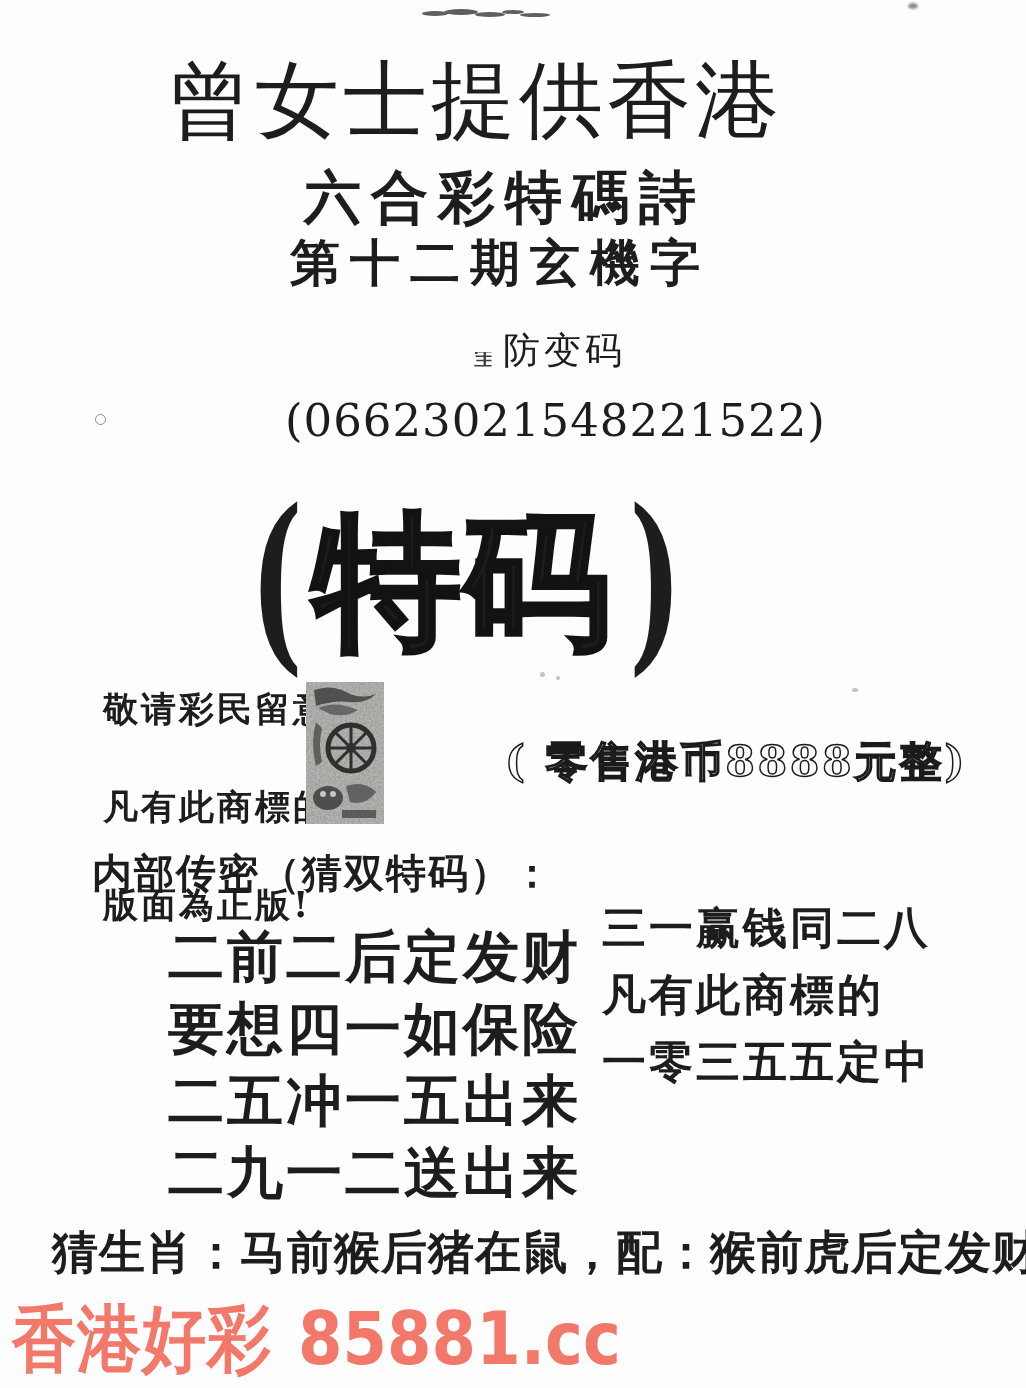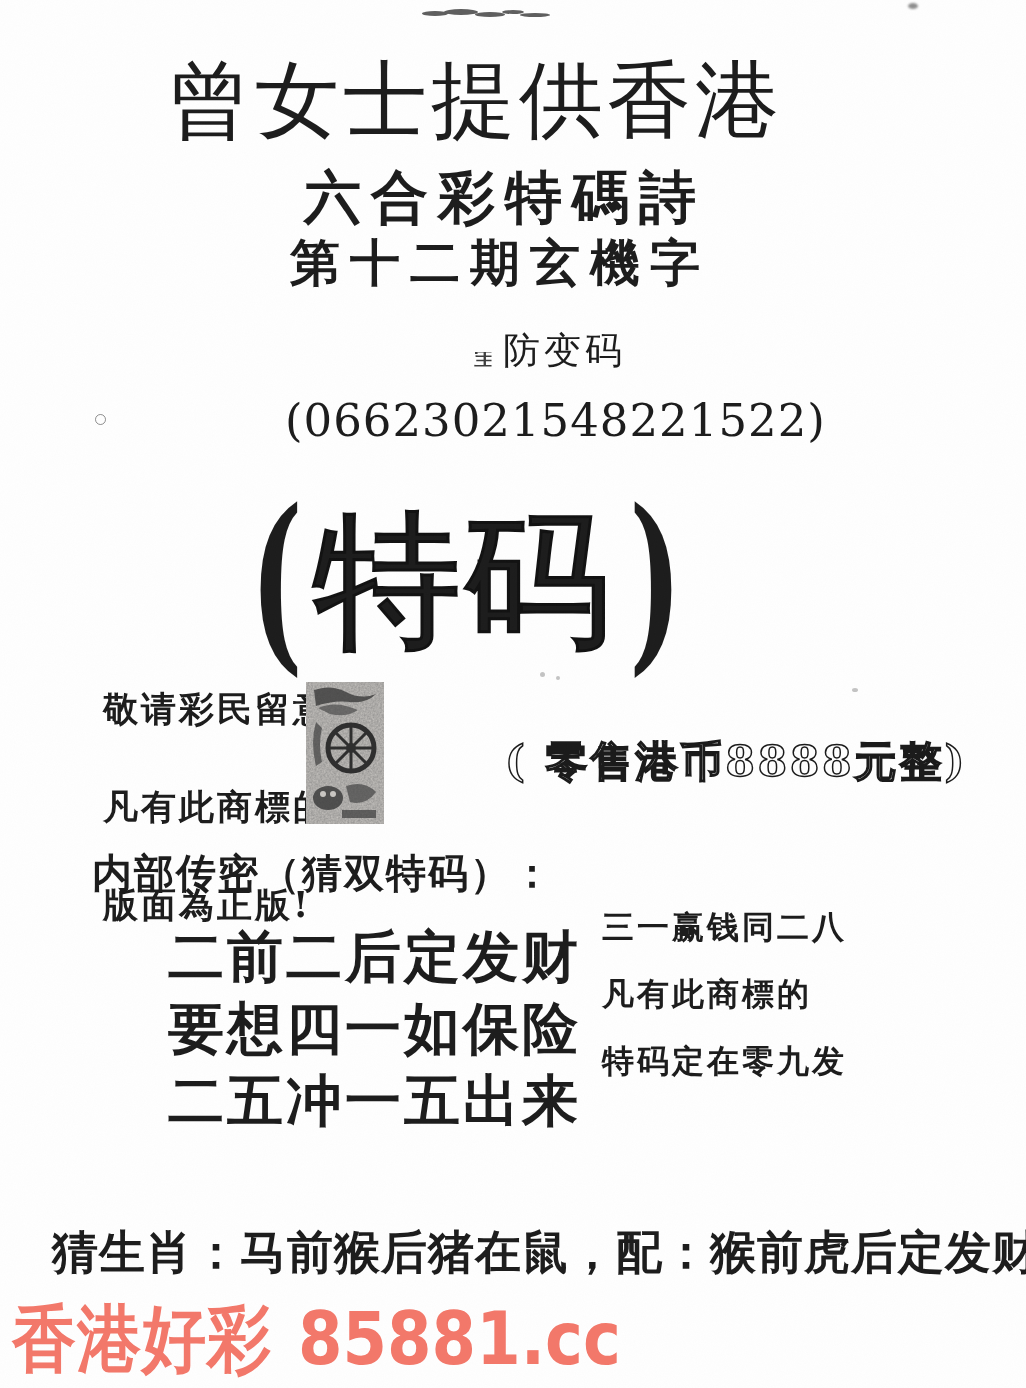--- a/index.html
+++ b/index.html
@@ -20,34 +20,34 @@
   .partial-char{display:inline-block;clip-path:inset(52% 28% 0 30%);opacity:.85;}
 
   .serial{left:285px;top:394px;font-size:45px;font-weight:500;letter-spacing:1px;
           font-family:"DejaVu Serif","Liberation Serif",serif;}
 
   .feature{left:0;top:486px;width:1026px;height:210px;}
   .feature-inner{position:absolute;left:250px;top:0;display:flex;align-items:center;}
   .bigparen{font-size:112px;font-weight:600;transform:scaleY(1.72);display:inline-block;
             line-height:190px;}
   .bigparen.close{margin-left:6px;}
-  .feature-text{font-size:148px;font-weight:400;letter-spacing:2px;line-height:190px;
+  .feature-text{font-size:148px;font-weight:700;letter-spacing:2px;line-height:190px;
                 margin:0 10px;-webkit-text-stroke:3px #111;}
 
   .notice{left:103px;top:684px;font-size:35px;font-weight:600;line-height:49px;
           letter-spacing:3px;white-space:pre-line;}
   .stamp{left:306px;top:682px;width:78px;height:142px;}
 
   .price{left:505px;top:734px;font-size:42px;font-weight:700;letter-spacing:3px;
          color:#ffffff;text-align:center;-webkit-text-stroke:1.5px #1a1a1a;}
 
   .poem-header{left:92px;top:846px;font-size:40px;font-weight:700;letter-spacing:2px;}
   .poem-left{left:168px;top:920px;font-size:56px;font-weight:700;line-height:72px;
              letter-spacing:3px;}
-  .poem-right{left:602px;top:894px;font-size:32px;font-weight:700;line-height:67px;
+  .poem-right{left:602px;top:894px;font-size:44px;font-weight:700;line-height:67px;
               letter-spacing:3px;}
   .poem-line{white-space:nowrap;}
 
   .zodiac{left:52px;top:1222px;font-size:46px;font-weight:700;letter-spacing:1px;}
 
   .footer{left:12px;top:1290px;font-size:64px;font-weight:800;color:#f4786a;
           transform:scaleY(1.14);transform-origin:top left;
           font-family:"DejaVu Sans","Liberation Sans",sans-serif;letter-spacing:1px;}
   .footer .site{margin-left:26px;letter-spacing:0px;}
 
@@ -127,26 +127,27 @@
   </svg>
 
   <div class="abs price">( 零售港币8888元整)</div>
 
   <div class="abs poem-header">内部传密（猜双特码）：</div>
 
   <div class="abs poem-left">
     <div class="poem-line">二前二后定发财</div>
     <div class="poem-line">要想四一如保险</div>
     <div class="poem-line">二五冲一五出来</div>
+    <div class="poem-line">二九一二送出来</div>
   </div>
 
   <div class="abs poem-right">
     <div class="poem-line">三一赢钱同二八</div>
     <div class="poem-line">凡有此商標的</div>
-    <div class="poem-line">特码定在零九发</div>
+    <div class="poem-line">一零三五五定中</div>
   </div>
 
   <div class="abs zodiac">猜生肖：马前猴后猪在鼠，配：猴前虎后定发财</div>
 
   <div class="abs footer"><span>香港好彩</span><span class="site">85881.cc</span></div>
 
   <svg class="noise-overlay" width="1026" height="1388">
     <defs>
       <filter id="speckle" x="0" y="0" width="100%" height="100%">
         <feTurbulence type="fractalNoise" baseFrequency="0.9" numOctaves="2" result="n"></feTurbulence>

